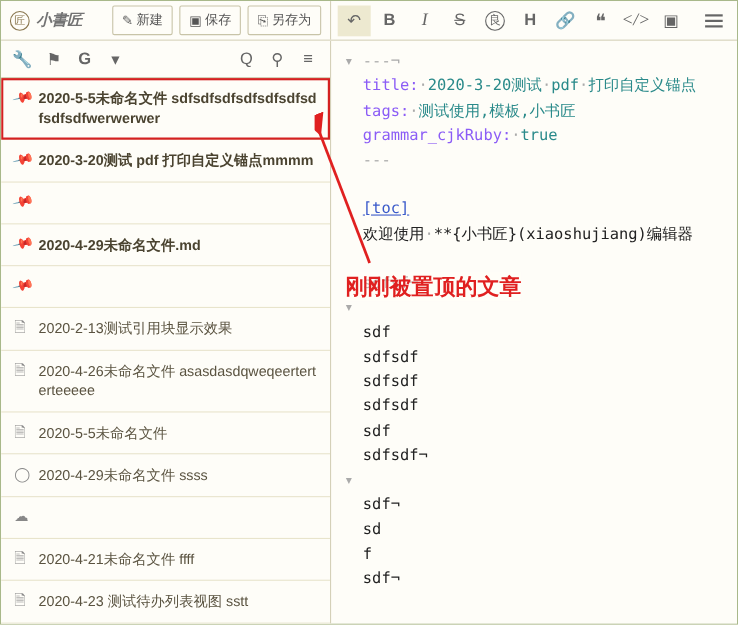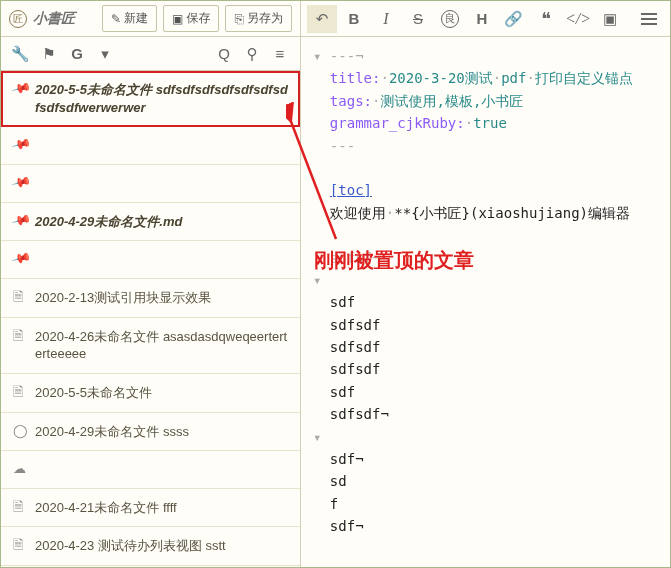--- a/index.html
+++ b/index.html
@@ -19,21 +19,21 @@
 .main { display: flex; flex: 1; overflow: hidden; position: relative; }
 .sidebar { width: 300px; border-right: 1px solid #d4d0b8; display: flex; flex-direction: column; background: #fefdf8; }
 .sb-toolbar { display: flex; align-items: center; height: 34px; padding: 0 8px; border-bottom: 1px solid #d4d0b8; gap: 4px; }
 .sb-icon { width: 24px; height: 24px; display: flex; align-items: center; justify-content: center; cursor: pointer; color: #666; font-size: 15px; }
 .sb-spacer { flex: 1; }
 .file-list { flex: 1; overflow-y: auto; }
 .file-item { display: flex; align-items: flex-start; gap: 8px; padding: 10px 12px; border-bottom: 1px solid #e8e4cc; cursor: pointer; }
 .file-item.highlighted { outline: 2px solid #d42020; outline-offset: -2px; }
 .file-icon { width: 14px; color: #888; flex-shrink: 0; font-size: 13px; line-height: 1.3; }
 .file-title { color: #5a5340; font-size: 13px; line-height: 1.35; word-break: break-all; }
-.file-title.bold-title { font-weight: bold; color: #4a4330; font-style: italic; }
+.file-title.bold-title { font-weight: bold; color: #4a4330; }
 .editor { flex: 1; padding: 8px 12px; font-family: Consolas, monospace; font-size: 14px; line-height: 1.6; color: #333; overflow: auto; white-space: pre; }
 .ed-gray { color: #aaa; }
 .ed-red { color: #8b5cf6; }
 .ed-teal { color: #2a8a8a; }
 .ed-blue { color: #3a5aca; text-decoration: underline; }
 .ed-black { color: #222; }
 .dot { color: #aaa; }
 .annotation { position: absolute; left: 285px; top: 62px; pointer-events: none; z-index: 10; }
 .arrow-svg { position: absolute; left: 0; top: 0; }
 .anno-text { position: absolute; left: 28px; top: 148px; color: #e02020; font-size: 20px; font-weight: bold; white-space: nowrap; background: rgba(255,253,248,0.7); }
@@ -117,20 +117,21 @@
         <div class="sb-icon">⚲</div>
         <div class="sb-icon">≡</div>
       </div>
       <div class="file-list" id="file-list">
           <div class="file-item highlighted">
             <span class="file-icon"><span class="pin">📌</span></span>
             <span class="file-title bold-title">2020-5-5未命名文件 sdfsdfsdfsdfsdfsdfsdfsdfsdfwerwerwer</span>
           </div>
           <div class="file-item">
             <span class="file-icon"><span class="pin">📌</span></span>
+            <span class="file-title bold-title">2020-3-20测试 pdf 打印自定义锚点mmmm</span>
           </div>
           <div class="file-item">
             <span class="file-icon"><span class="pin">📌</span></span>
           </div>
           <div class="file-item">
             <span class="file-icon"><span class="pin">📌</span></span>
             <span class="file-title bold-title">2020-4-29未命名文件.md</span>
           </div>
           <div class="file-item">
             <span class="file-icon"><span class="pin">📌</span></span>

